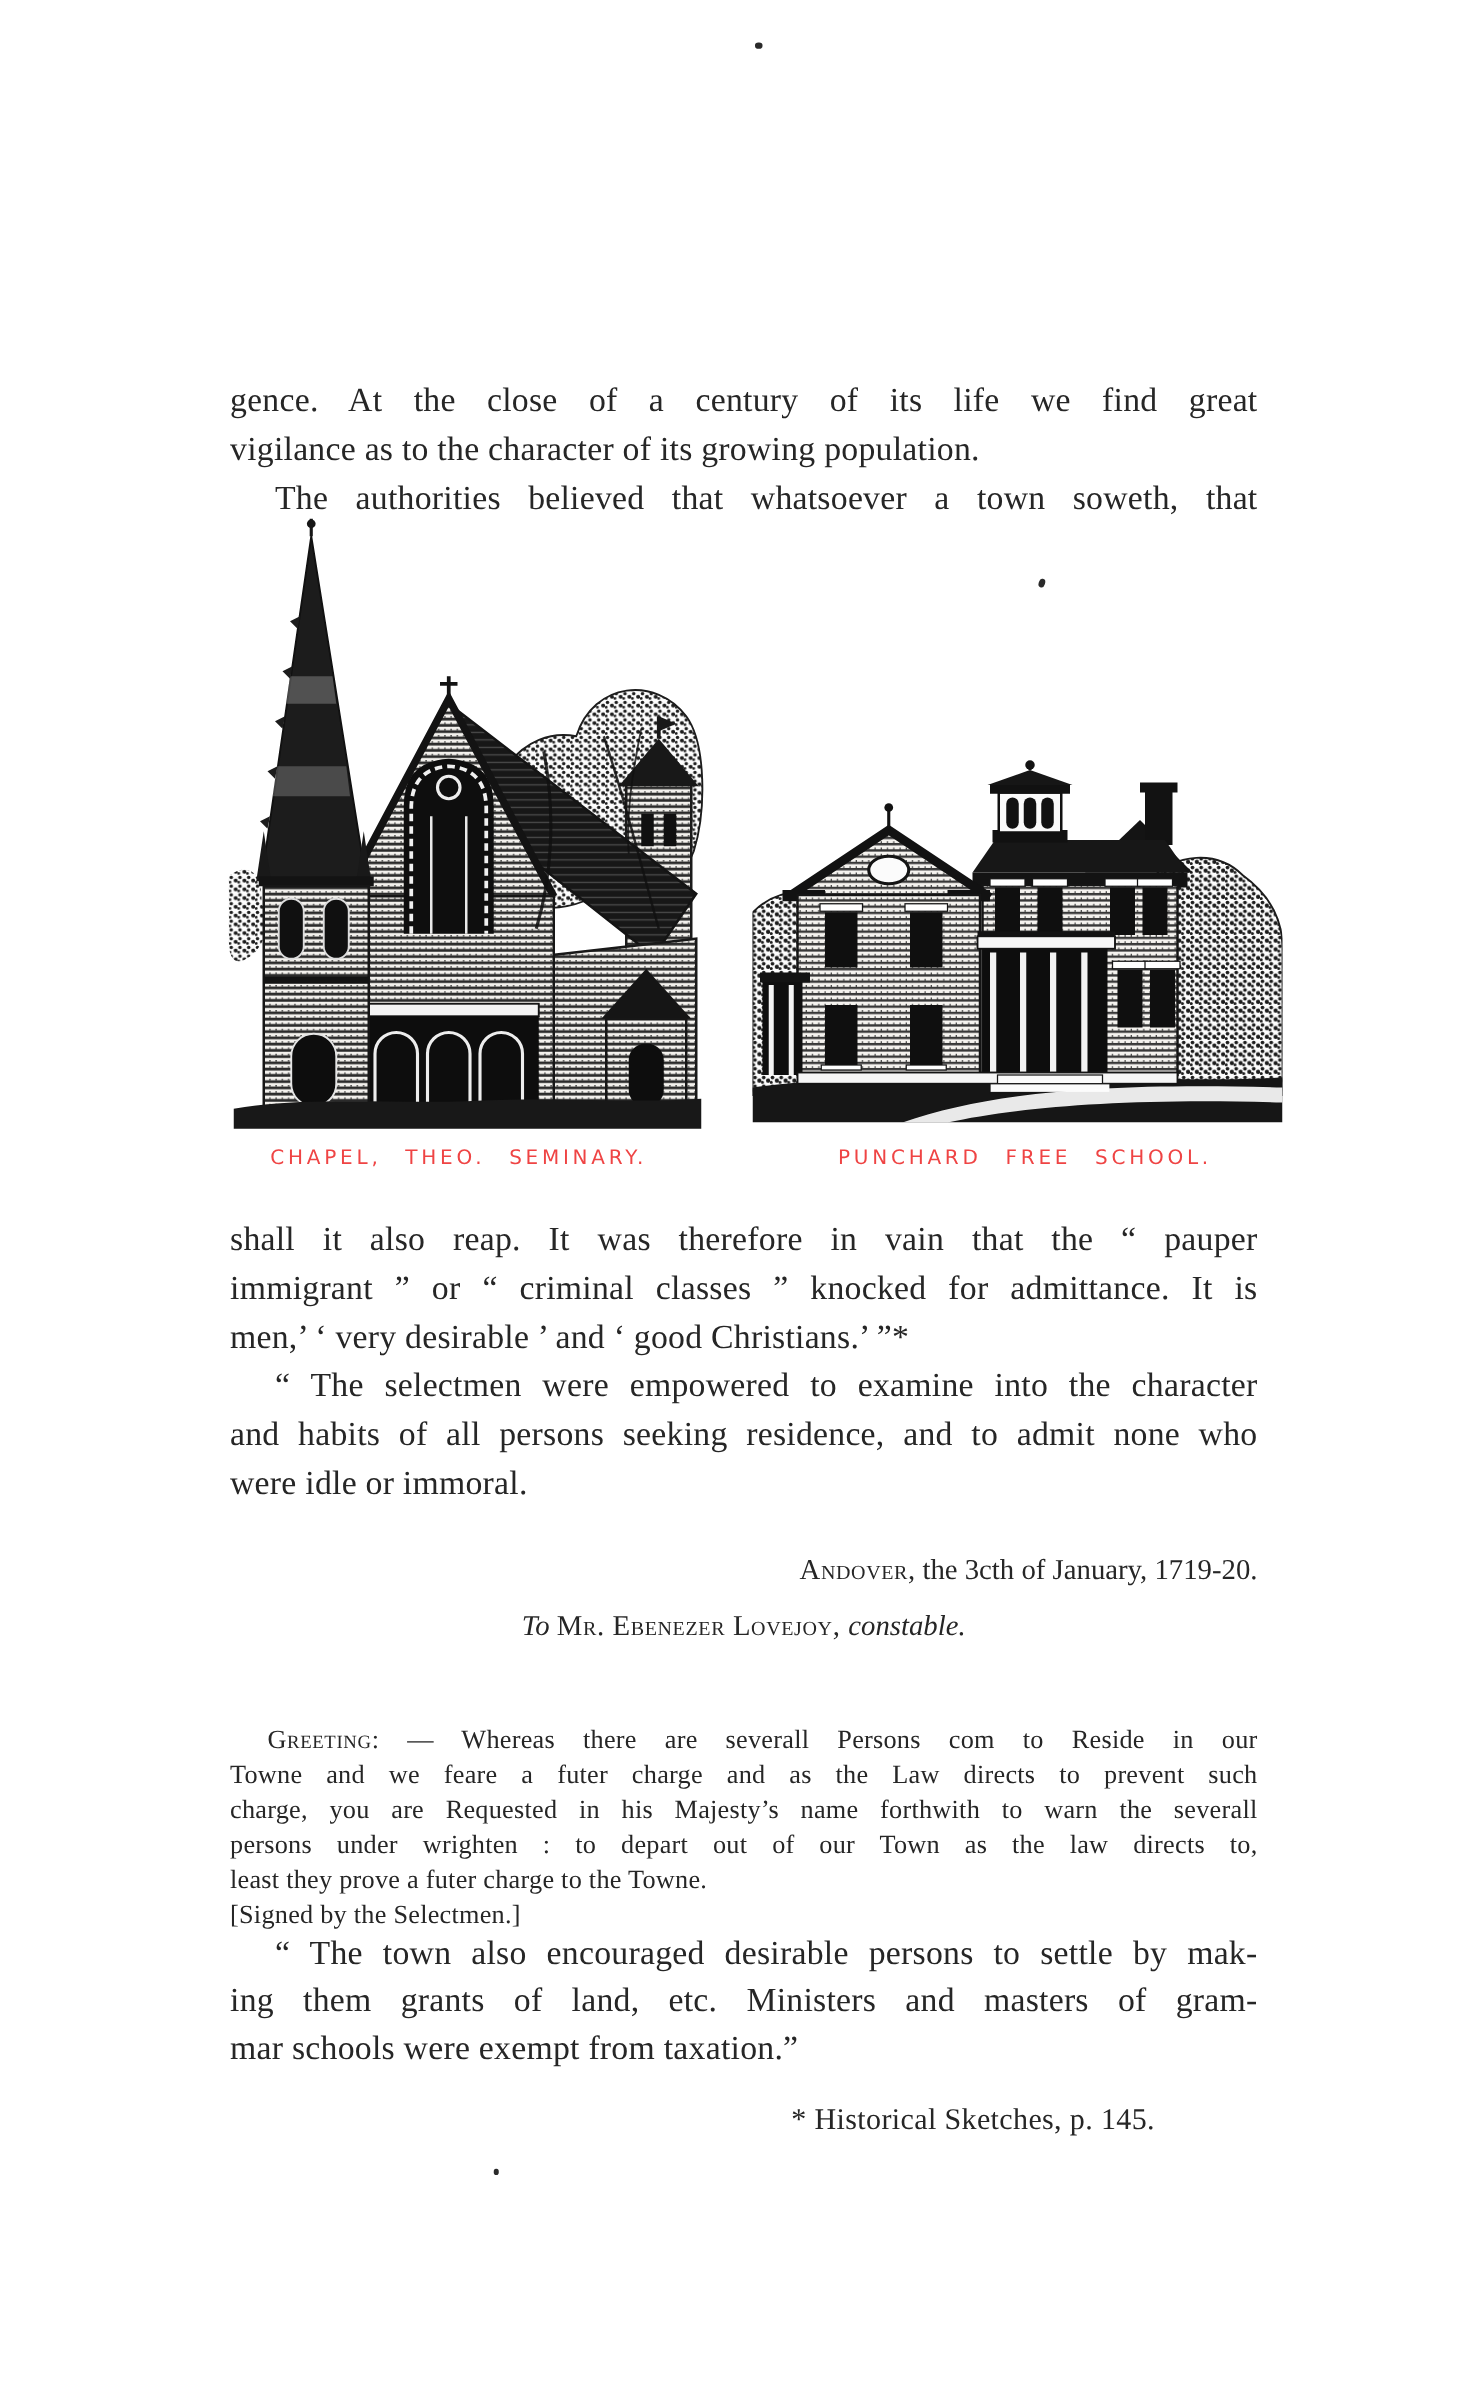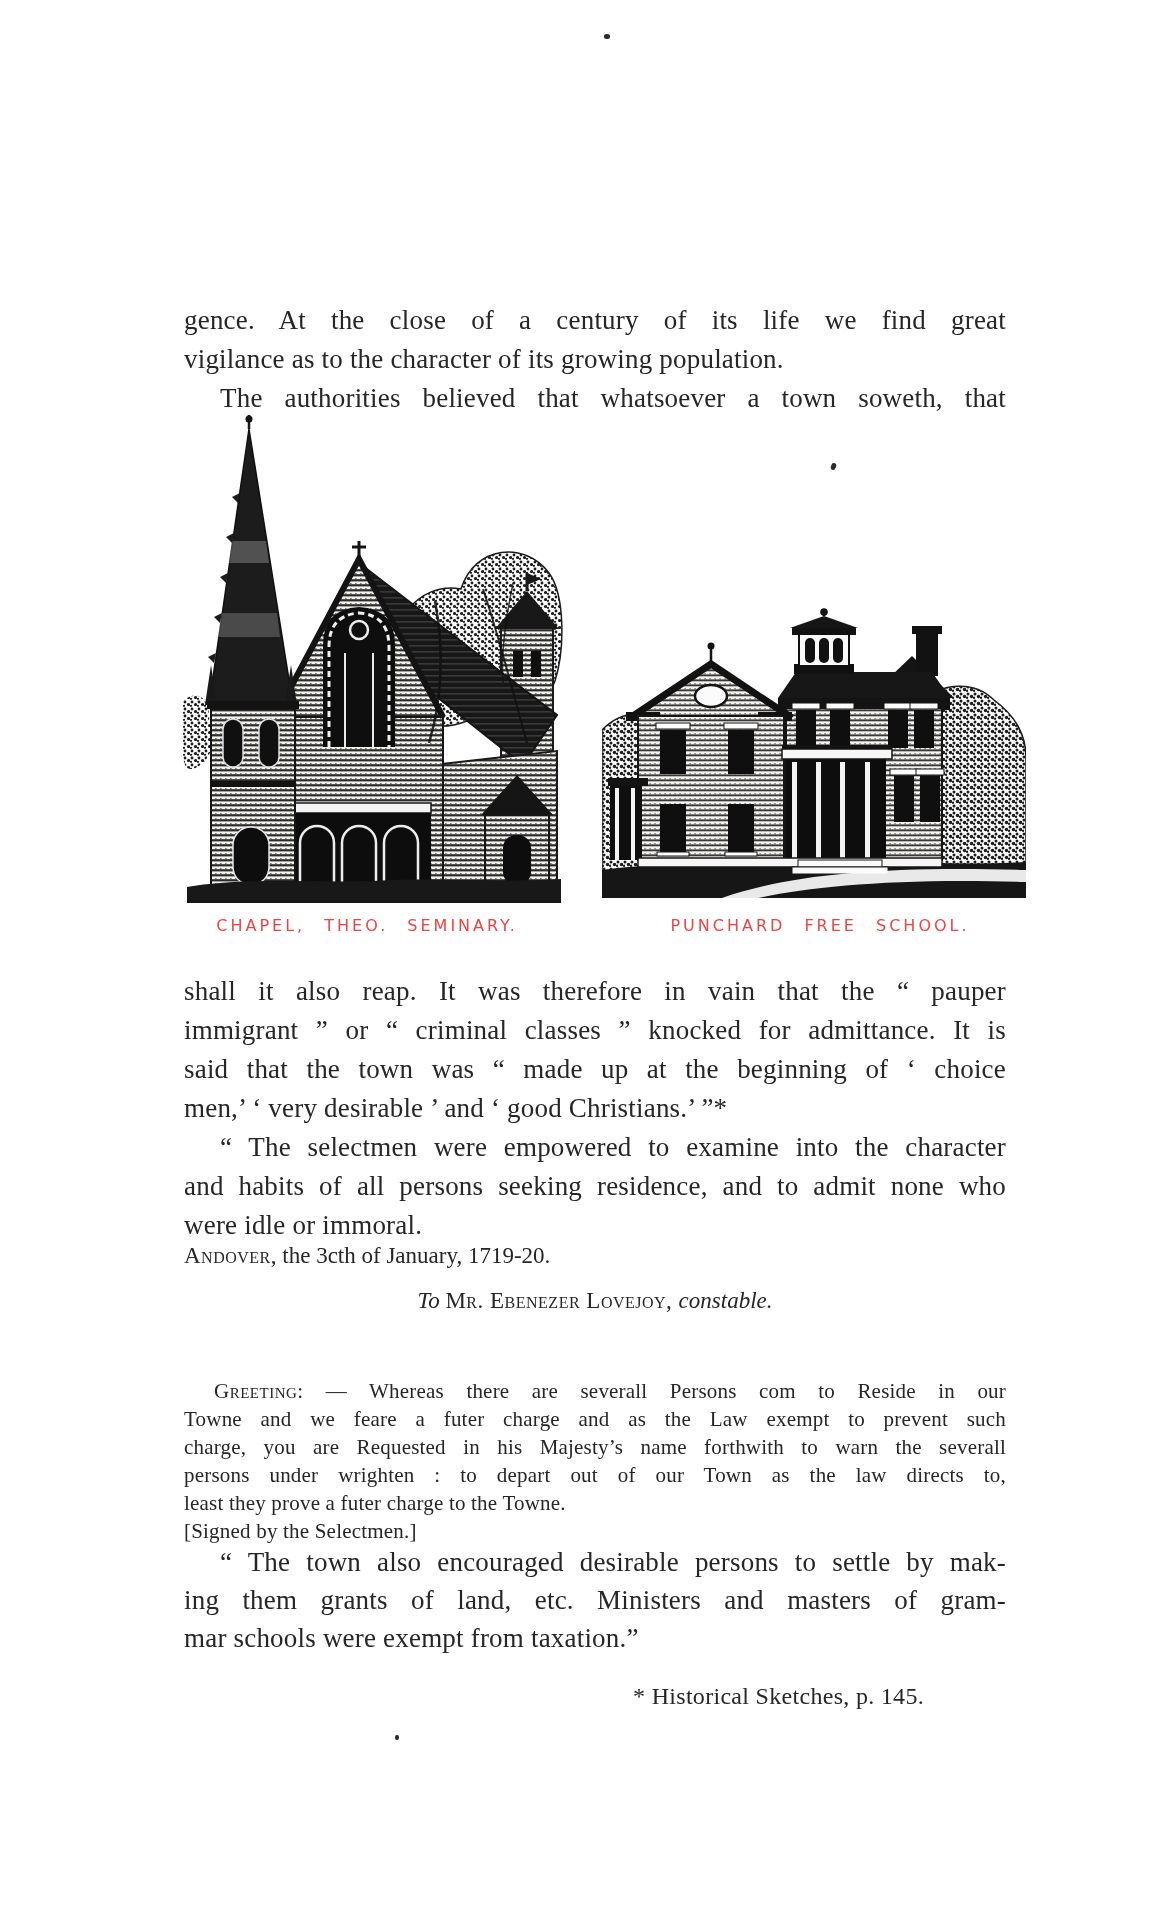--- a/index.html
+++ b/index.html
@@ -17,21 +17,21 @@
     font-style:italic;letter-spacing:4px;word-spacing:14px;white-space:nowrap;font-size:27px;
   }
   .issue{position:absolute;right:0;top:1px;font-size:27px;}
   
   .tblock{left:184px;width:822px;}
   .bline{font-size:27px;line-height:39px;height:39px;letter-spacing:0.2px;}
   .j{text-align:justify;text-align-last:justify;text-justify:inter-word;}
   .ind{text-indent:36px;}
   .small-ind{text-indent:30px;margin-top:40px;}
   
-  .dateline{left:184px;top:1243px;width:822px;font-size:23px;}
+  .dateline{left:184px;top:1243px;width:822px;font-size:23px;text-align:right;}
   .salutation{left:184px;top:1288px;width:822px;font-size:23px;text-align:center;}
   .sc{font-variant:small-caps;letter-spacing:0.5px;}
   .it{font-style:italic;}
   .gline{font-size:21px;line-height:28px;height:28px;letter-spacing:0.2px;}
   
   .caption{
     font-family:"DejaVu Sans","Liberation Sans",sans-serif;
     font-size:16px;letter-spacing:3px;word-spacing:11px;color:#ef4444;
     text-align:center;white-space:nowrap;
   }
@@ -220,38 +220,37 @@
     <rect x="190" y="259" width="96" height="7" fill="#fbfbfb" stroke="#161616" stroke-width="1"></rect>
     <path d="M120,290 C190,266 280,258 424,262 L424,274 C300,270 210,278 156,290 Z" fill="#fcfcfc" opacity="0.92"></path>
   </svg>
 
   <div class="abs caption" style="left:167px;top:916px;width:400px">CHAPEL, THEO. SEMINARY.</div>
   <div class="abs caption" style="left:620px;top:916px;width:400px">PUNCHARD FREE SCHOOL.</div>
 
   <div class="abs tblock" style="top:972px">
     <div class="bline j">shall it also reap. It was therefore in vain that the “ pauper</div>
     <div class="bline j">immigrant ” or “ criminal classes ” knocked for admittance. It is</div>
-    <div class="bline j">said that the town was “ made up at the beginning of ‘ choice</div>
     <div class="bline">men,’ ‘ very desirable ’ and ‘ good Christians.’ ”*</div>
     <div class="bline j ind">“ The selectmen were empowered to examine into the character</div>
     <div class="bline j">and habits of all persons seeking residence, and to admit none who</div>
     <div class="bline">were idle or immoral.</div>
   </div>
 
   <div class="abs dateline">
     <span class="sc">Andover</span><span>, the 3cth of January, 1719-20.</span>
   </div>
 
   <div class="abs salutation">
     <span class="it">To </span><span class="sc">Mr. Ebenezer Lovejoy, </span><span class="it">constable.</span>
   </div>
 
   <div class="abs tblock" style="top:1337px">
     <div class="gline j small-ind"><span class="sc">Greeting</span><span>: — Whereas there are severall Persons com to Reside in our</span></div>
-    <div class="gline j">Towne and we feare a futer charge and as the Law exempt to prevent such</div>
+    <div class="gline j">Towne and we feare a futer charge and as the Law directs to prevent such</div>
     <div class="gline j">charge, you are Requested in his Majesty’s name forthwith to warn the severall</div>
     <div class="gline j">persons under wrighten : to depart out of our Town as the law directs to,</div>
     <div class="gline">least they prove a futer charge to the Towne.</div>
     <div class="gline">[Signed by the Selectmen.]</div>
   </div>
 
   <div class="abs tblock" style="top:1543px">
     <div class="bline j ind" style="line-height:38px;height:38px">“ The town also encouraged desirable persons to settle by mak-</div>
     <div class="bline j" style="line-height:38px;height:38px">ing them grants of land, etc. Ministers and masters of gram-</div>
     <div class="bline" style="line-height:38px;height:38px">mar schools were exempt from taxation.”</div>

